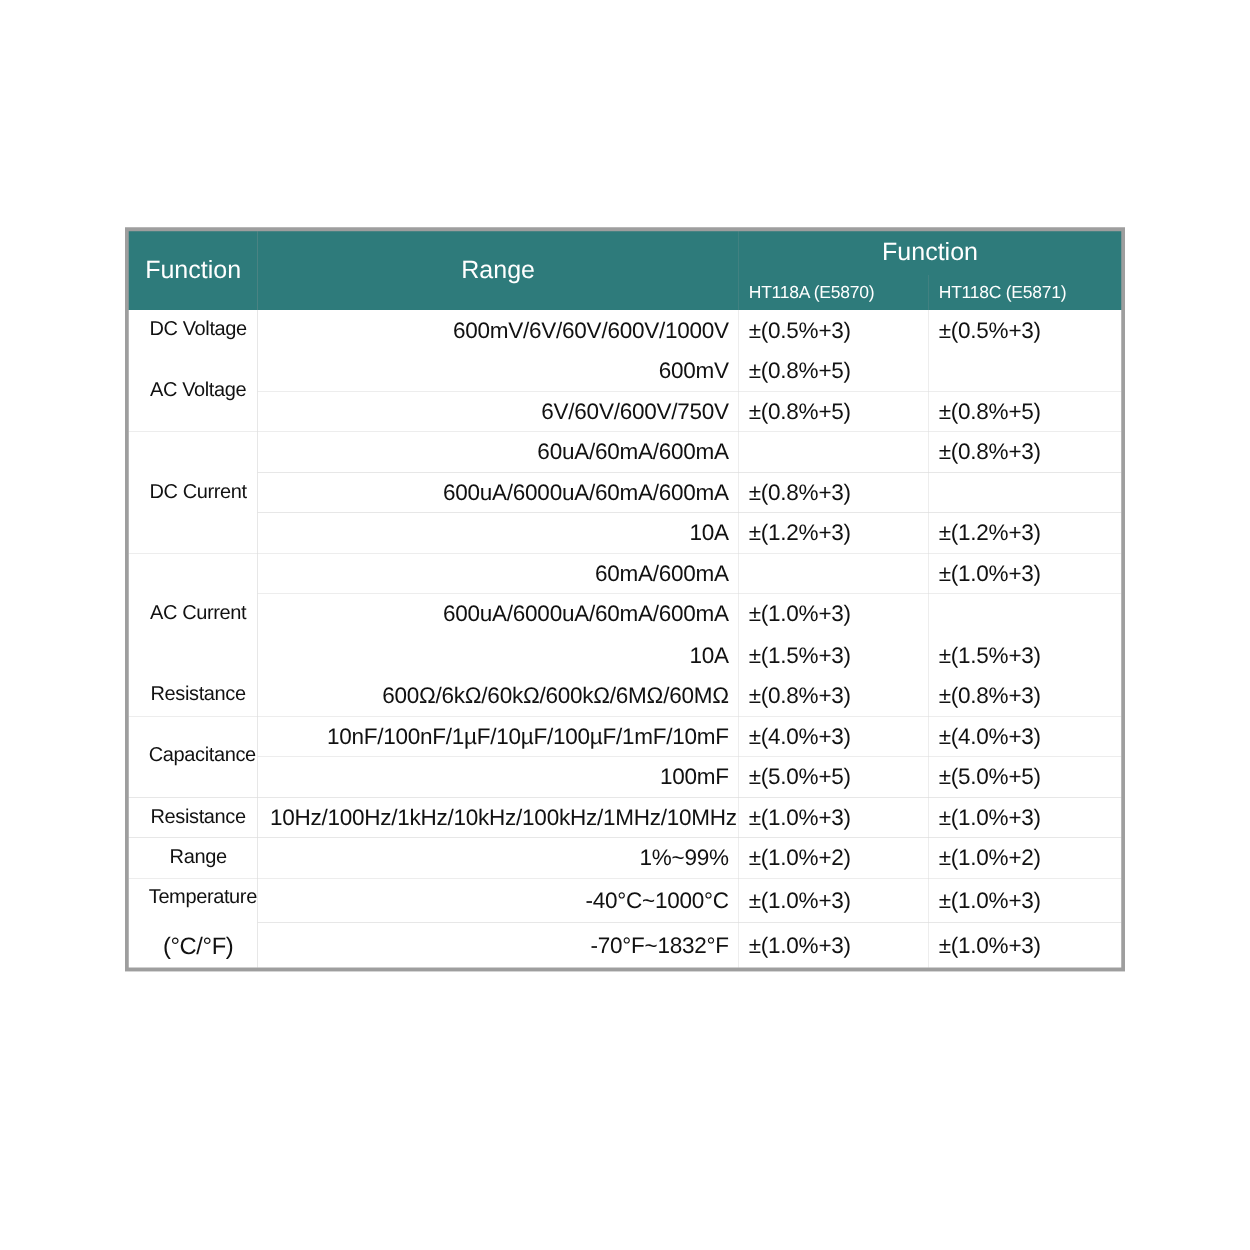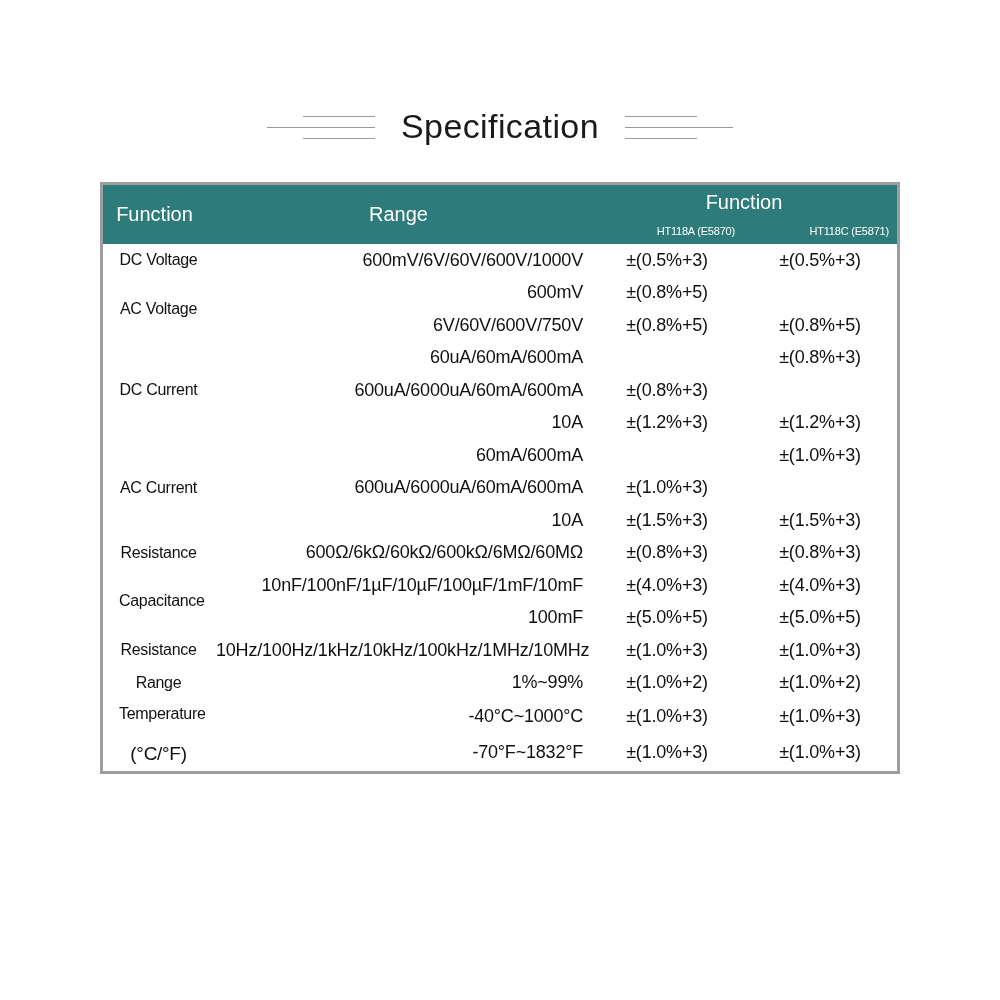--- a/index.html
+++ b/index.html
@@ -101,22 +101,22 @@
     line-height: 1.25;
   }
 
   
   .h-main {
     font-size: 20px;
     text-align: center;
     font-family: "Liberation Sans", sans-serif;
   }
   .h-sub {
-    font-size: 11px;
-    text-align: right;
+    font-size: 14px;
+    text-align: left;
     letter-spacing: -0.2px;
   }
 
   
   .fn {
     font-size: 16px;
     text-align: center;
     color: #111111;
     letter-spacing: -0.3px;
     padding-left: 16px;
@@ -128,43 +128,30 @@
   }
   .rg {
     font-size: 18px;
     text-align: right;
     color: #111111;
     letter-spacing: -0.2px;
     padding-left: 10px;
   }
   .ac {
     font-size: 18px;
-    text-align: center;
+    text-align: left;
     color: #111111;
     letter-spacing: -0.2px;
   }
 </style>
 </head>
 <body>
 
 <div class="page">
 
-  <div class="title-block">
-    <div class="deco deco-left">
-      <span class="d1"></span>
-        <span class="d2"></span>
-        <span class="d3"></span>
-    </div>
-    <div class="title-text">Specification</div>
-    <div class="deco deco-right">
-      <span class="d1"></span>
-        <span class="d2"></span>
-        <span class="d3"></span>
-    </div>
-  </div>
 
   <div class="spec-table-wrap">
     <table class="spec">
       <colgroup>
         <col style="width:103px">
         <col style="width:385px">
         <col style="width:152px">
         <col style="width:154px">
       </colgroup>
       <thead>

